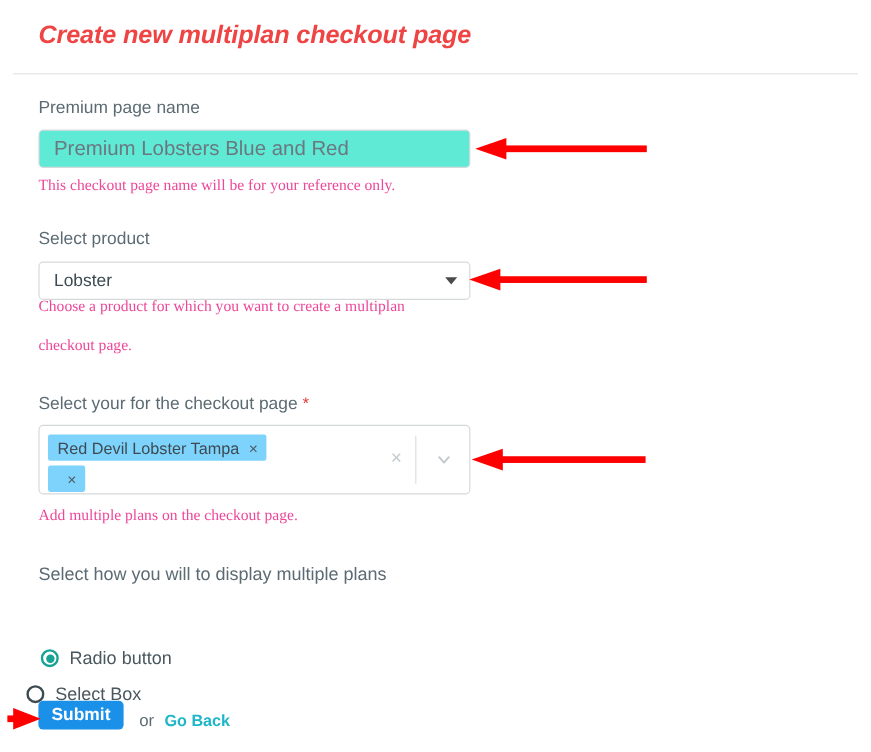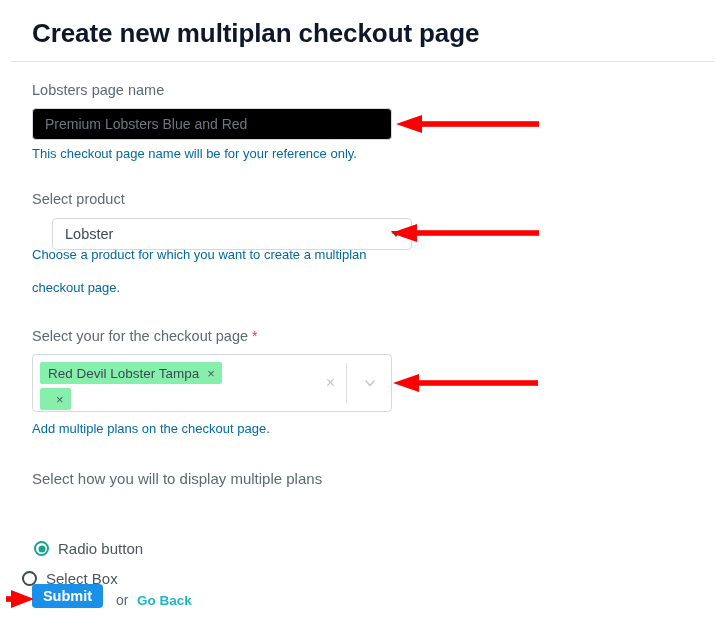--- a/index.html
+++ b/index.html
@@ -22,25 +22,26 @@
     left: 0;
     top: 0;
     width: 726px;
     height: 61px;
     box-sizing: border-box;
   }
   .page-title {
     position: absolute;
     left: 32px;
     top: 18px;
-    font-size: 26px;
+    font-size: 21px;
     font-weight: 700;
-    color: #0f172a;
+    color: #ef4444;
     letter-spacing: -0.1px;
     white-space: nowrap;
+    font-style: italic;
   }
   .header-divider {
     position: absolute;
     left: 11px;
     top: 61px;
     width: 704px;
     height: 1px;
     background: #e3e3e3;
   }
 
@@ -57,33 +58,34 @@
     color: #5c6b73;
     white-space: nowrap;
   }
   .req-star {
     color: #e03b3b;
     font-size: 14px;
   }
   .help-text {
     position: absolute;
     font-size: 13px;
-    color: #0369a1;
+    color: #ec4899;
     line-height: 20px;
     white-space: nowrap;
+    font-family: Liberation Serif, serif;
   }
 
   .text-input {
     position: absolute;
     box-sizing: border-box;
     border: 1px solid #d6d9dc;
     border-radius: 4px;
-    background: #000000;
+    background: #5eead4;
     font-family: "Liberation Sans", sans-serif;
-    font-size: 14px;
+    font-size: 17px;
     color: #6b7880;
     padding: 0 12px;
     outline: none;
   }
 
   .select-box {
     position: absolute;
     box-sizing: border-box;
     border: 1px solid #d6d9dc;
     border-radius: 4px;
@@ -119,21 +121,21 @@
     background: #ffffff;
   }
   .tag-list {
     position: absolute;
     left: 7px;
     top: 7px;
   }
   .tag {
     display: flex;
     align-items: center;
-    background: #86efac;
+    background: #7dd3fc;
     border-radius: 2px;
     height: 22px;
     padding: 0 7px 0 8px;
     margin-bottom: 4px;
     width: max-content;
   }
   .tag-label {
     font-size: 13.5px;
     color: #3d4a52;
     white-space: nowrap;
@@ -249,29 +251,29 @@
 </head>
 <body>
 
 <div class="page-header">
   <div class="page-title">Create new multiplan checkout page</div>
 </div>
 <div class="header-divider"></div>
 
 <div class="form-body">
 
-  <div class="field-label" style="left:32px; top:21px;">Lobsters page name</div>
+  <div class="field-label" style="left:32px; top:21px;">Premium page name</div>
 
   <input class="text-input" style="left: 32px; top: 47px; width: 360px; height: 32px;" type="text" value="Premium Lobsters Blue and Red">
 
   <div class="help-text" style="left:32px; top:83px;">This checkout page name will be for your reference only.</div>
 
   <div class="field-label" style="left:32px; top:130px;">Select product</div>
 
-  <div class="select-box" style="left:32px; top:157px; width:360px; height:32px;margin-left:20px;">
+  <div class="select-box" style="left:32px; top:157px; width:360px; height:32px;">
     <span class="select-value">Lobster</span>
     <span class="select-caret"></span>
   </div>
 
   <div class="help-text" style="left:32px; top:184px;">Choose a product for which you want to create a multiplan</div>
   <div class="help-text" style="left:32px; top:217px;">checkout page.</div>
 
   <div class="field-label" style="left:32px; top:267px;">
     <span>Select your for the checkout page</span>
     <span class="req-star">*</span>

